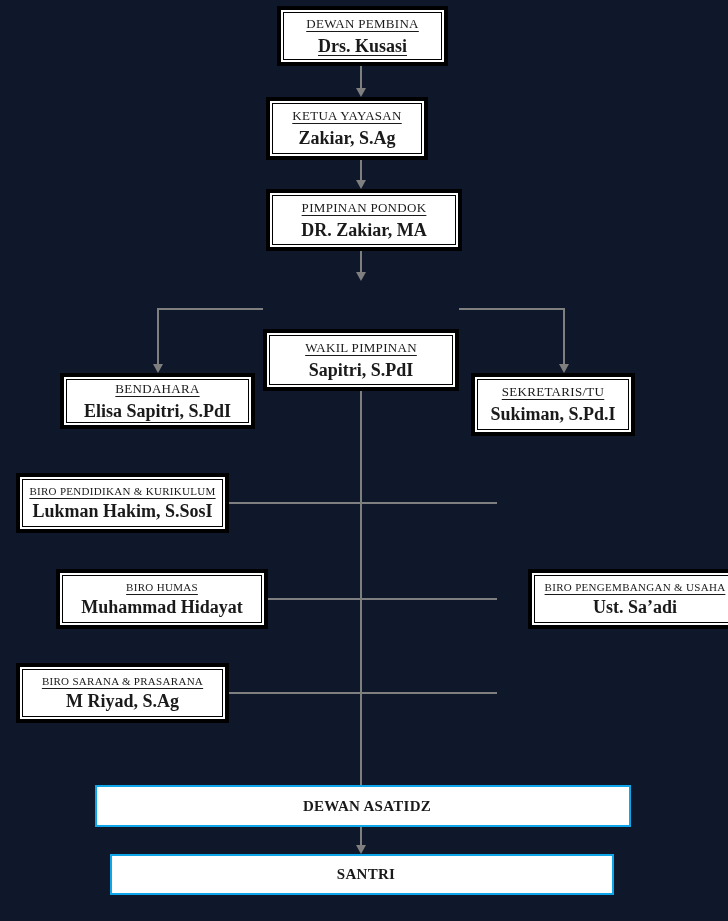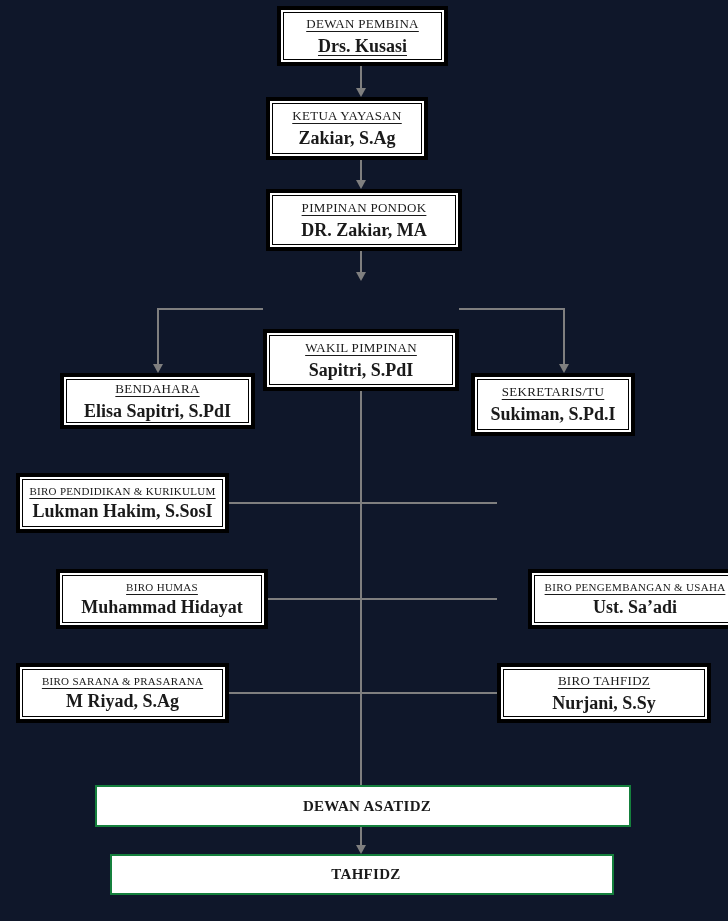--- a/index.html
+++ b/index.html
@@ -31,21 +31,21 @@
     gap: 4px;
     text-align: center;
     padding: 2px 4px;
     box-sizing: border-box;
   }
   
   .sbox {
     position: absolute;
     box-sizing: border-box;
     background: #ffffff;
-    border: 2px solid #15803d;
+    border: 2px solid #0ea5e9;
     display: flex;
     align-items: center;
     justify-content: center;
     text-align: center;
     padding-left: 8px;
   }
   .node-title {
     font-size: 13px;
     font-weight: 400;
     letter-spacing: 0.3px;
@@ -173,28 +173,22 @@
     </div>
   </div>
 
   <div class="dbox" style="left:16px; top:663px; width:213px; height:60px;">
     <div class="inner">
       <span class="node-title small">BIRO SARANA &amp; PRASARANA</span>
       <span class="node-name">M Riyad, S.Ag</span>
     </div>
   </div>
 
-  <div class="dbox" style="left:497px; top:663px; width:214px; height:60px;">
-    <div class="inner">
-      <span class="node-title">BIRO TAHFIDZ</span>
-      <span class="node-name">Nurjani, S.Sy</span>
-    </div>
-  </div>
 
   <div class="sbox" style="left:95px; top:785px; width:536px; height:42px;">
     <span class="wide-label">DEWAN ASATIDZ</span>
   </div>
 
   <div class="sbox" style="left:110px; top:854px; width:504px; height:41px;">
-    <span class="wide-label">TAHFIDZ</span>
+    <span class="wide-label">SANTRI</span>
   </div>
 
 </div>
 
 </body></html>

